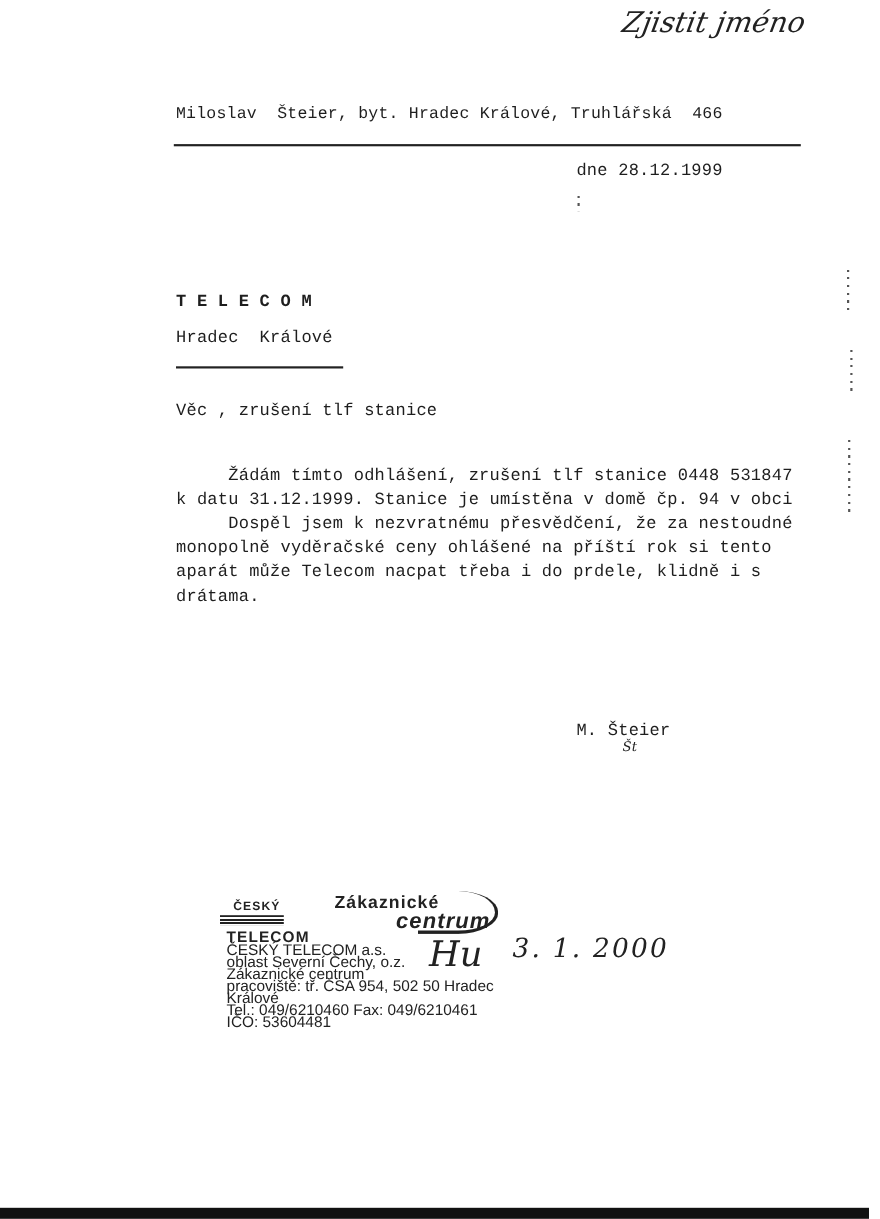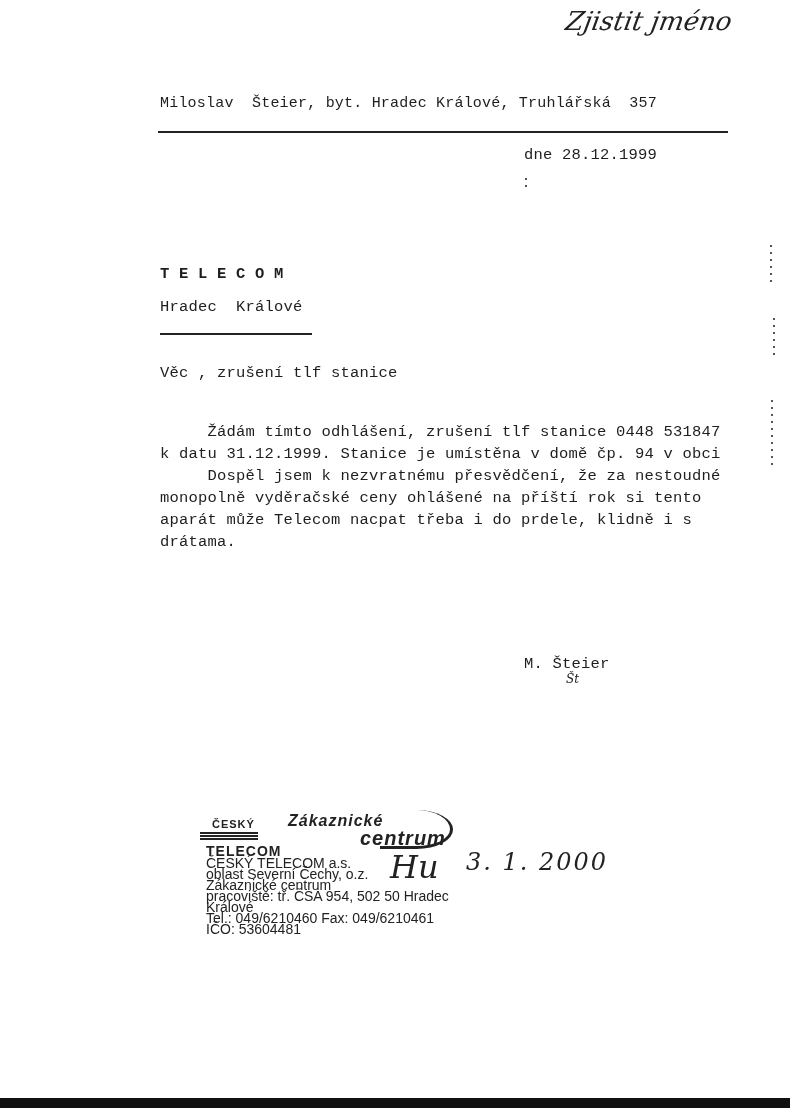--- a/index.html
+++ b/index.html
@@ -12,21 +12,21 @@
   .hand { font-family: "DejaVu Serif", "Liberation Serif", serif; font-style: italic; color: #222; }
   .rule { position: absolute; height: 2px; background: #222; }
   .dots { position: absolute; width: 2px; background: repeating-linear-gradient(#555 0 2px, transparent 2px 7px); }
   .stamp { font-family: "Liberation Sans", "DejaVu Sans", sans-serif; color: #222; }
 </style>
 </head>
 <body>
 
 <div class="abs hand" style="left:566px; top:6px; font-size:26px; transform:skew(-10deg);">Zjistit jméno</div>
 
-<div class="abs tw" style="left:160px; top:95px; font-size:15px;">Miloslav  Šteier, byt. Hradec Králové, Truhlářská  357</div>
+<div class="abs tw" style="left:160px; top:95px; font-size:15px;">Miloslav  Šteier, byt. Hradec Králové, Truhlářská  466</div>
 <div class="rule" style="left:158px; top:131px; width:570px;"></div>
 
 <div class="abs tw" style="left:524px; top:146px;">dne 28.12.1999</div>
 <div class="dots" style="left:525px; top:178px; height:14px;"></div>
 
 <div class="abs tw" style="left:160px; top:265px; font-weight:bold;">T E L E C O M</div>
 <div class="abs tw" style="left:160px; top:298px;">Hradec  Králové</div>
 <div class="rule" style="left:160px; top:333px; width:152px; height:1.5px;"></div>
 
 <div class="abs tw" style="left:160px; top:364px;">Věc , zrušení tlf stanice</div>
@@ -44,21 +44,21 @@
 <div class="abs hand" style="left:566px; top:672px; font-size:12px;">Št</div>
 
 <div class="dots" style="left:770px; top:245px; height:40px;"></div>
 <div class="dots" style="left:773px; top:318px; height:40px;"></div>
 <div class="dots" style="left:771px; top:400px; height:70px;"></div>
 
 <div class="abs" style="left:200px; top:808px; width:280px; height:130px;">
   <div class="abs stamp" style="left:12px; top:10px; font-size:11px; font-weight:bold; letter-spacing:1px;">ČESKÝ</div>
   <div class="abs" style="left:0; top:24px; width:58px; height:9px; background:repeating-linear-gradient(#222 0 2px, #fff 2px 3px);"></div>
   <div class="abs stamp" style="left:6px; top:35px; font-size:14px; font-weight:bold; letter-spacing:1px;">TELECOM</div>
-  <div class="abs stamp" style="left:88px; top:4px; font-size:16px; font-weight:bold; font-style:italic; letter-spacing:1px;">Zákaznické</div>
+  <div class="abs stamp" style="left:104px; top:4px; font-size:16px; font-weight:bold; letter-spacing:1px;">Zákaznické</div>
   <div class="abs stamp" style="left:160px; top:19px; font-size:20px; font-weight:bold; font-style:italic; letter-spacing:1px;">centrum</div>
   <div class="abs" style="left:180px; top:2px; width:70px; height:36px; border:3px solid #222; border-left:none; border-top:none; border-radius:0 50% 50% 0;"></div>
   <div class="abs stamp" style="left:6px; top:50px; font-size:14px; line-height:11px;">
     <div>ČESKÝ TELECOM a.s.</div>
     <div>oblast Severní Čechy, o.z.</div>
     <div>Zákaznické centrum</div>
     <div>pracoviště: tř. ČSA 954, 502 50  Hradec Králové</div>
     <div>Tel.: 049/6210460  Fax: 049/6210461</div>
     <div>IČO: 53604481</div>
   </div>

